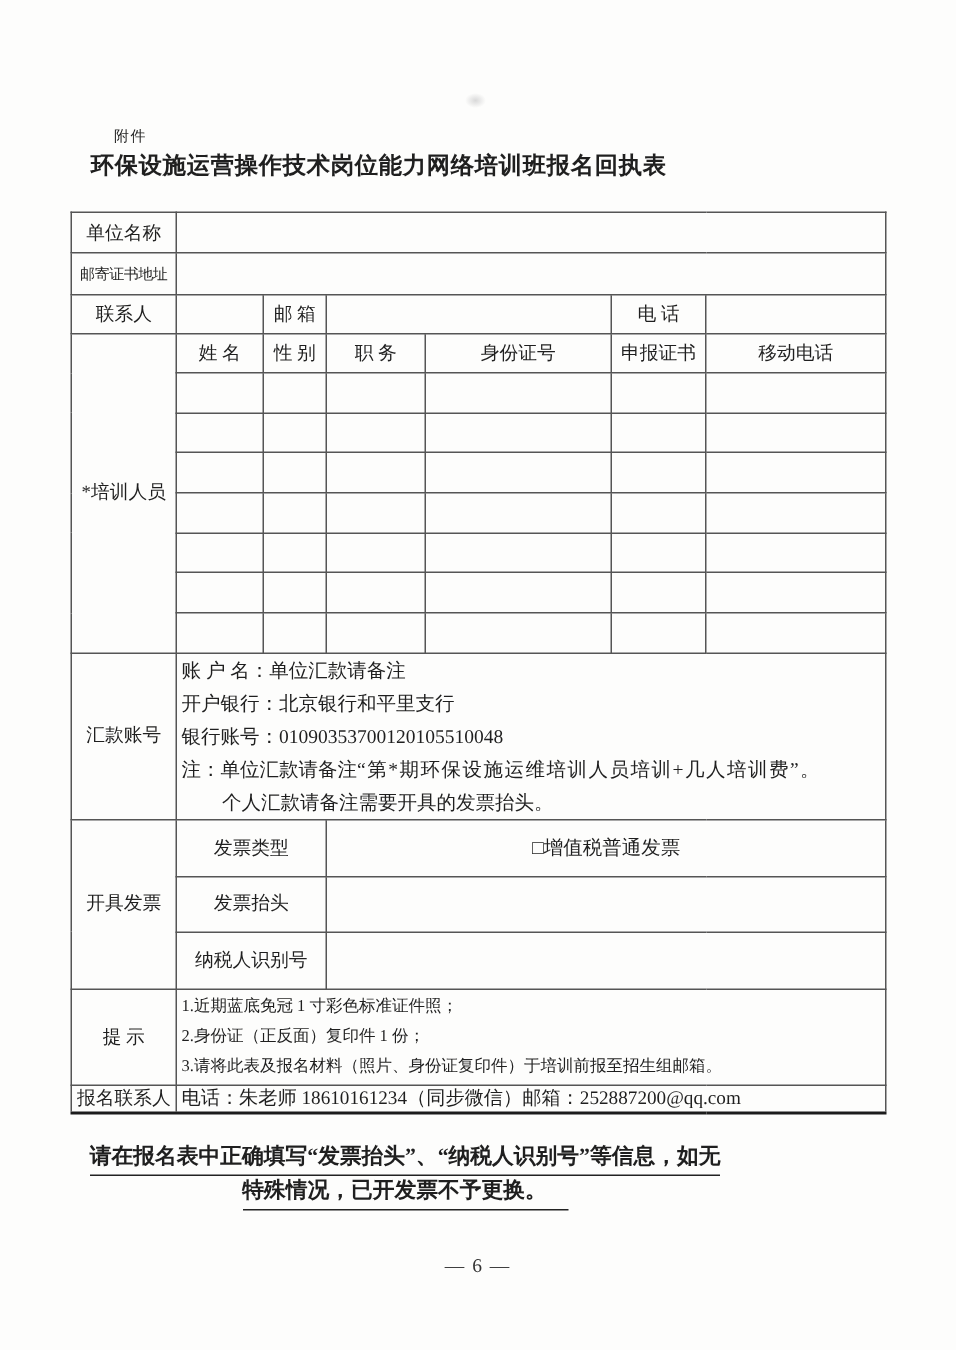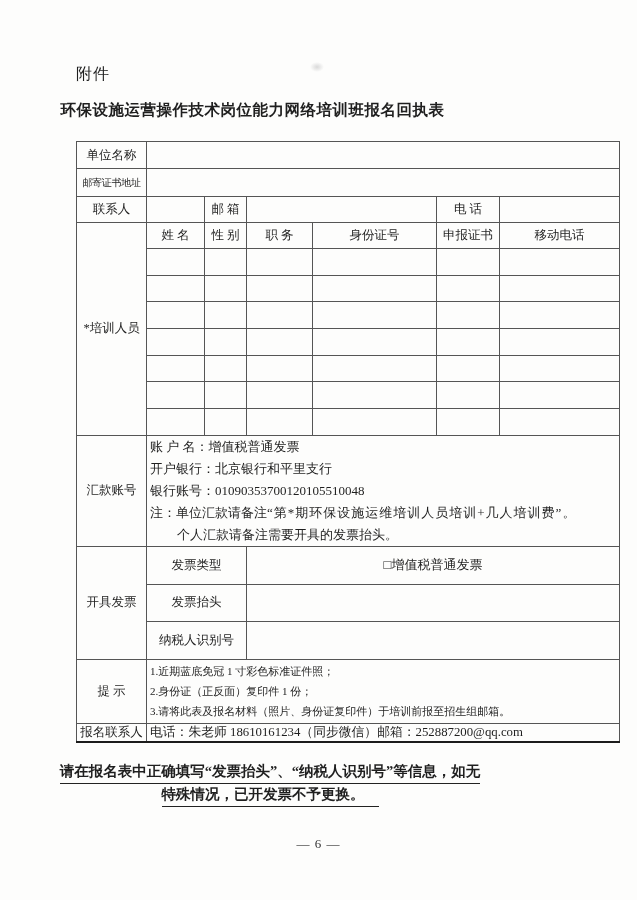--- a/index.html
+++ b/index.html
@@ -7,33 +7,32 @@
     width:637px;height:900px;
     background:#fdfdfc;
     font-family:"Liberation Serif","DejaVu Serif",serif;
     color:#1f1f1f;
     position:relative;
     overflow:hidden;
   }
   .page{position:absolute;inset:0;}
 
   .attachment{
-    position:absolute;left:76px;top:64px;
-    font-size:16px;letter-spacing:1px;
+    position:absolute;left:76px;top:84px;
+    font-size:10px;letter-spacing:1px;
   }
   .doc-title{
     position:absolute;left:0;top:100px;width:505px;
     text-align:center;font-size:15.5px;font-weight:bold;letter-spacing:.5px;
   }
 
   table.form{
     position:absolute;left:47px;top:141px;
     width:543px;border-collapse:collapse;table-layout:fixed;
     font-size:13px;
-    margin-left:29px;
   }
   table.form td, table.form th{
     border:1px solid #555;
     padding:0 3px;
     vertical-align:middle;
     font-weight:normal;
     overflow:hidden;
   }
   td.lbl, th.lbl{
     text-align:center;white-space:nowrap;
@@ -178,21 +177,21 @@
           <td></td>
           <td></td>
           <td></td>
           <td></td>
         </tr>
       </tbody>
     <tbody>
       <tr style="height:110px">
         <td class="lbl">汇款账号</td>
         <td colspan="6" class="remit">
-          <div class="ln">账 户 名：增值税普通发票</div>
+          <div class="ln">账 户 名：单位汇款请备注</div>
           <div class="ln">开户银行：北京银行和平里支行</div>
           <div class="ln">银行账号：01090353700120105510048</div>
           <div class="ln"><span>注：单位汇款请备注</span><b>“第*期环保设施运维培训人员培训+几人培训费”</b><span>。</span></div>
           <div class="ln indent">个人汇款请备注需要开具的发票抬头。</div>
         </td>
       </tr>
       <tr style="height:38px">
         <td class="lbl" rowspan="3">开具发票</td>
         <td class="lbl" colspan="2">发票类型</td>
         <td class="invoice-val" colspan="4">□增值税普通发票</td>

